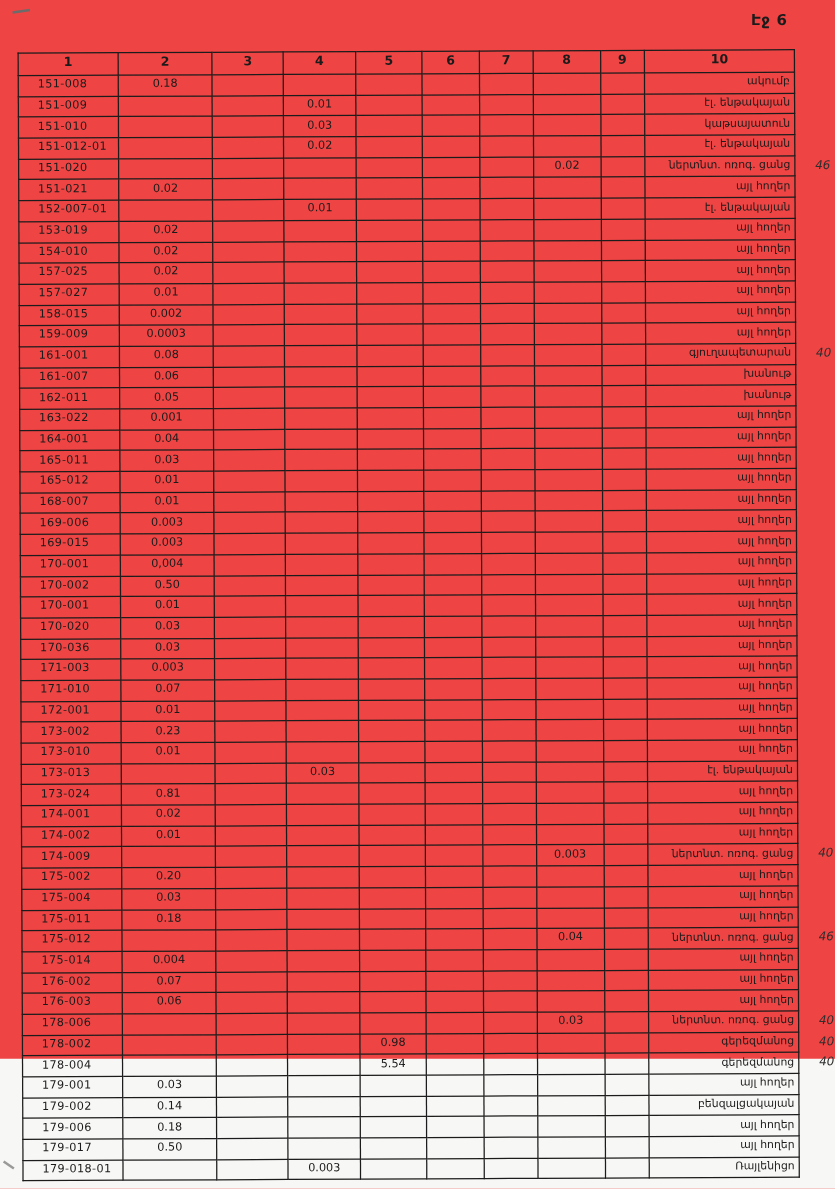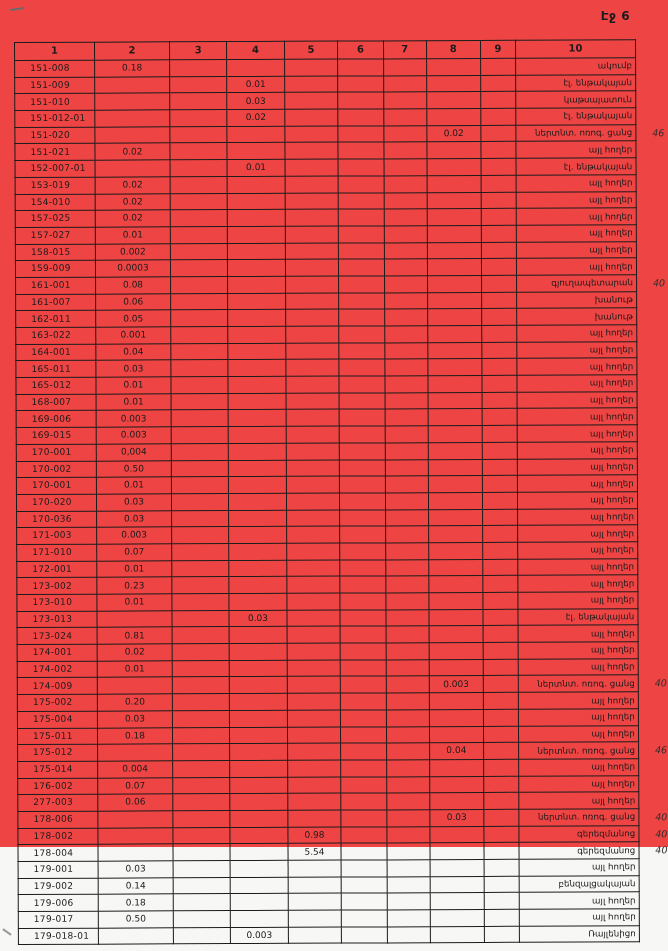--- a/index.html
+++ b/index.html
@@ -679,21 +679,21 @@
             <td class="num"></td>
             <td class="num"></td>
             <td class="num"></td>
             <td class="num"></td>
             <td class="num"></td>
             <td class="num"></td>
             <td class="c10">այլ հողեր</td>
             <td class="note-cell"></td>
           </tr>
           <tr>
-            <td class="c1">277-003</td>
+            <td class="c1">176-003</td>
             <td class="num">0.06</td>
             <td class="num"></td>
             <td class="num"></td>
             <td class="num"></td>
             <td class="num"></td>
             <td class="num"></td>
             <td class="num"></td>
             <td class="num"></td>
             <td class="c10">այլ հողեր</td>
             <td class="note-cell"></td>

